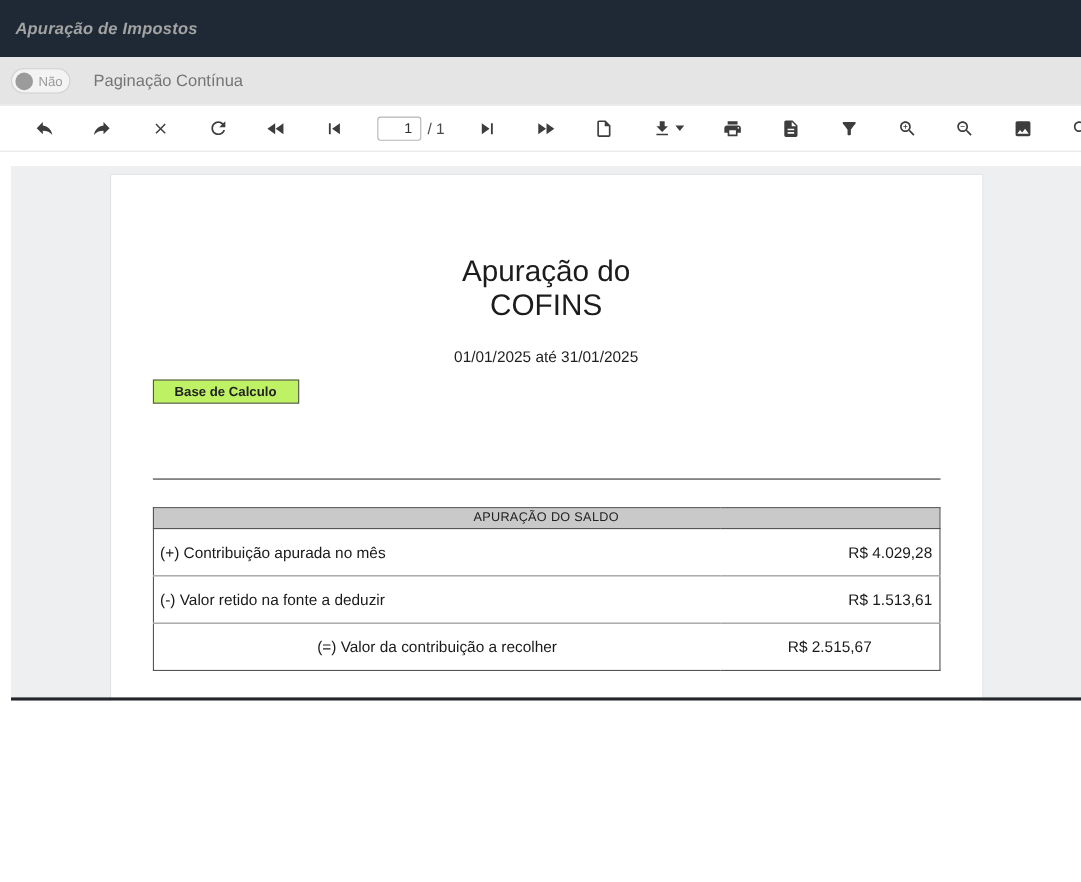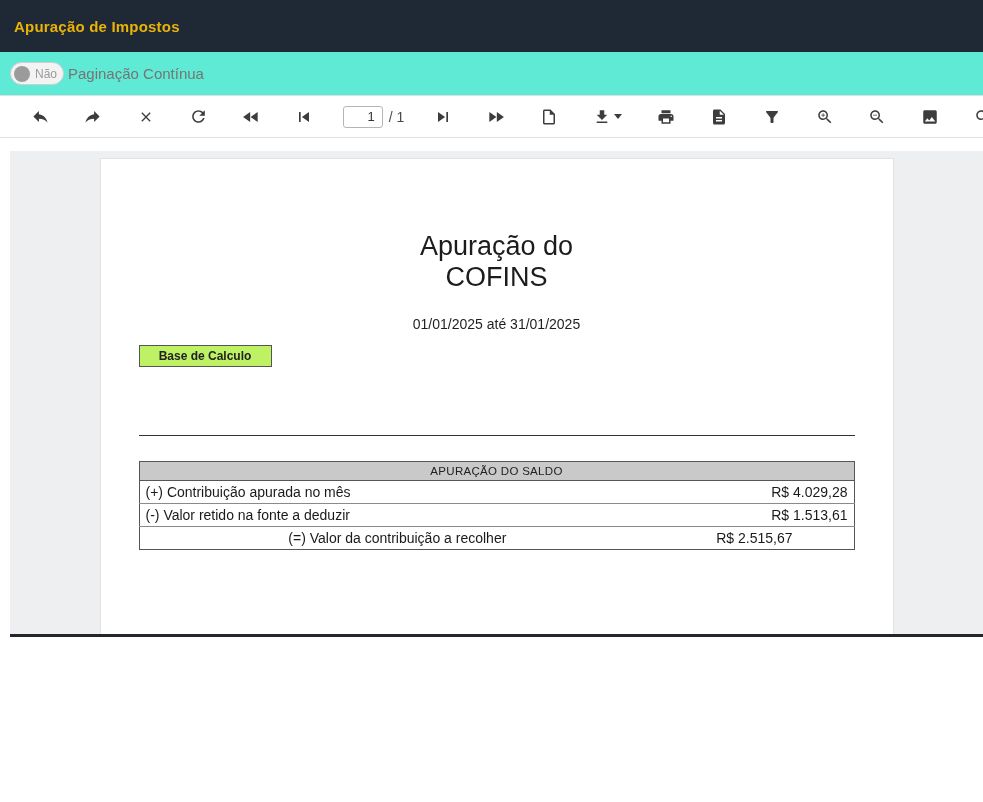--- a/index.html
+++ b/index.html
@@ -4,28 +4,28 @@
 <style>
   * { box-sizing: border-box; }
   html,body { margin:0; padding:0; }
   body {
     width:983px; height:802px; overflow:hidden;
     font-family:"Liberation Sans", sans-serif;
     background:#ffffff;
   }
   
   .app-header {
-    height:52px; background:#1e2935; color:#eab308;
+    height:52px; background:#1e2935; color:#a3a3a3;
     display:flex; align-items:center; padding:0 14px;
-    font-size:15px; font-weight:bold; letter-spacing:.2px;
+    font-size:15px; font-weight:bold; letter-spacing:.2px;font-style:italic;
   }
   
   .toggle-row {
-    height:43px; background:#5eead4;
-    display:flex; align-items:center; gap:4px; padding:13px 10px;
+    height:43px; background:#e5e5e5;
+    display:flex; align-items:center; gap:21px; padding:13px 10px;
   }
   .switch {
     width:54px; height:23px; border:1px solid #cfcfcf; border-radius:12px;
     background:#f3f3f3; display:flex; align-items:center; gap:5px;
     padding:0 6px 0 3px; cursor:pointer; flex:0 0 auto;
   }
   .switch .knob { width:16px; height:16px; border-radius:50%; background:#9b9b9b; }
   .switch .state { font-size:12px; color:#9b9b9b; }
   .toggle-caption { font-size:15px; color:#757575; }
   
@@ -74,21 +74,21 @@
   .doc-hr { margin:68px 38px 0 38px; border:0; border-top:1px solid #333; }
   .saldo-table {
     margin:25px 38px 0 38px; width:calc(100% - 76px);
     border-collapse:collapse; font-size:14px; color:#1a1a1a;
     border:1px solid #555;
   }
   .saldo-table th {
     background:#c9c9c9; font-weight:normal; font-size:11.5px; letter-spacing:.3px;
     padding:3px 0; border:1px solid #555; text-align:center; color:#222;
   }
-  .saldo-table td { padding:3px 6px; border-bottom:1px solid #8a8a8a; }
+  .saldo-table td { padding:13px 6px; border-bottom:1px solid #8a8a8a; }
   .saldo-table tr:last-child td { border-bottom:none;text-align:center; }
   .saldo-table td.val { text-align:right; white-space:nowrap; }
   .footer-edge { position:absolute; left:0; right:0; bottom:0; height:3px; background:#23262a; }
 </style>
 </head>
 <body>
 
 <div class="app-header">
   <span>Apuração de Impostos</span>
 </div>

